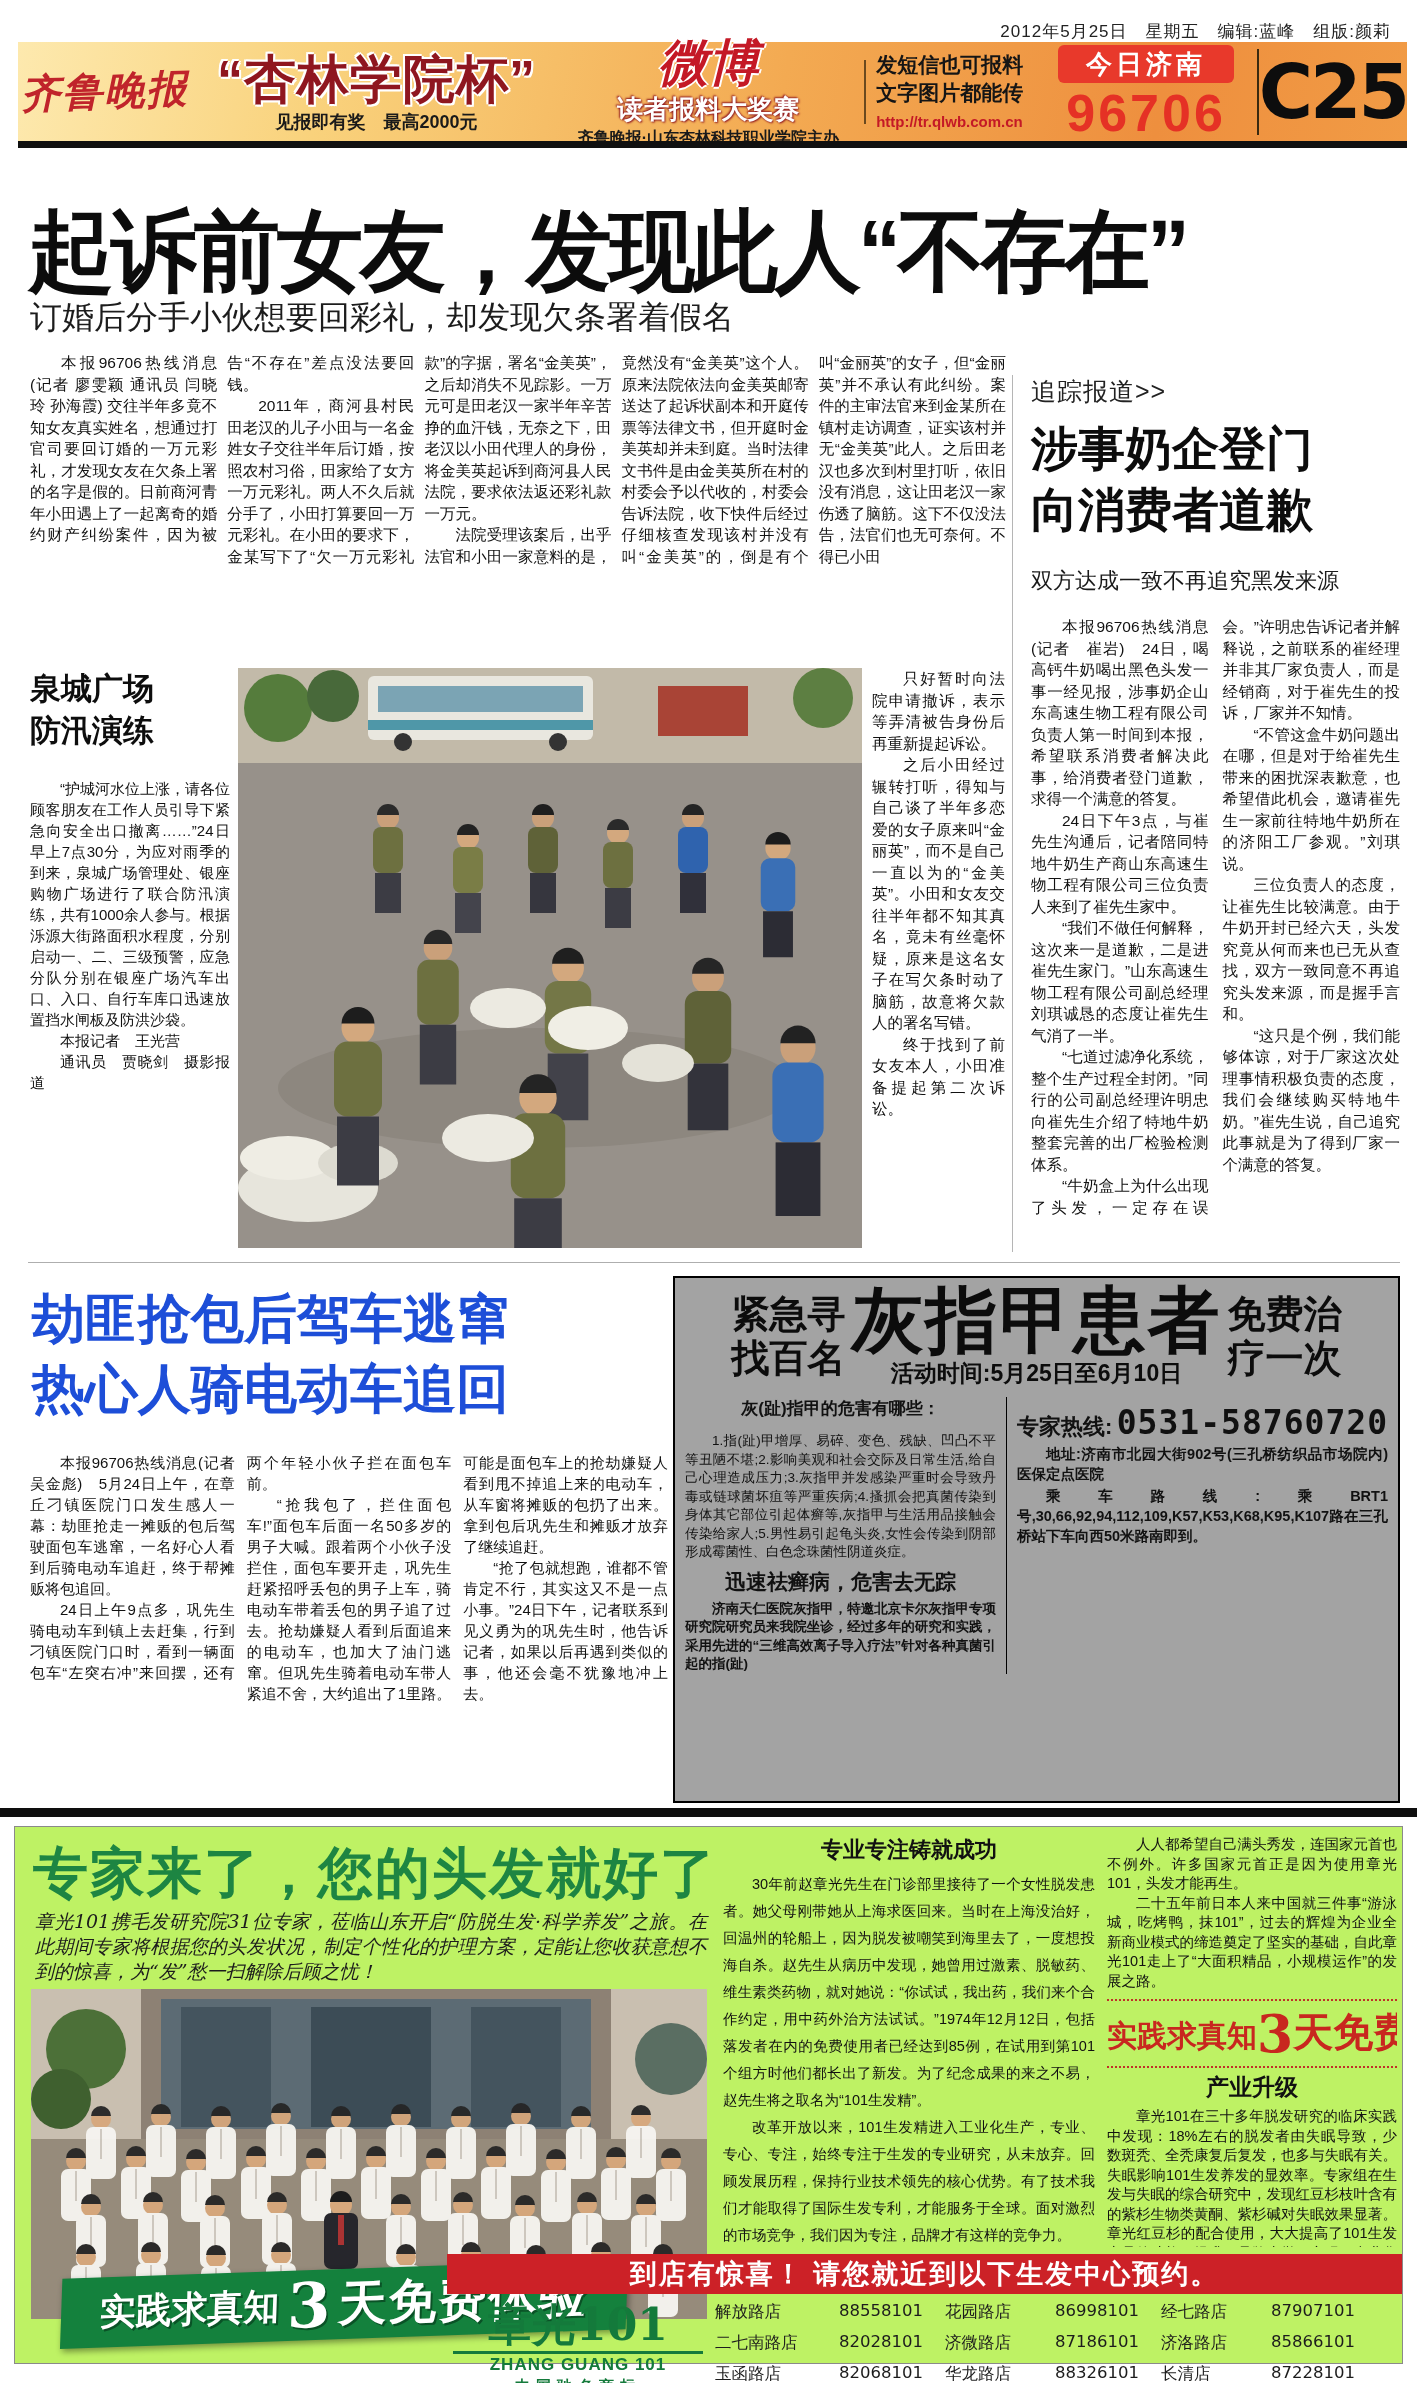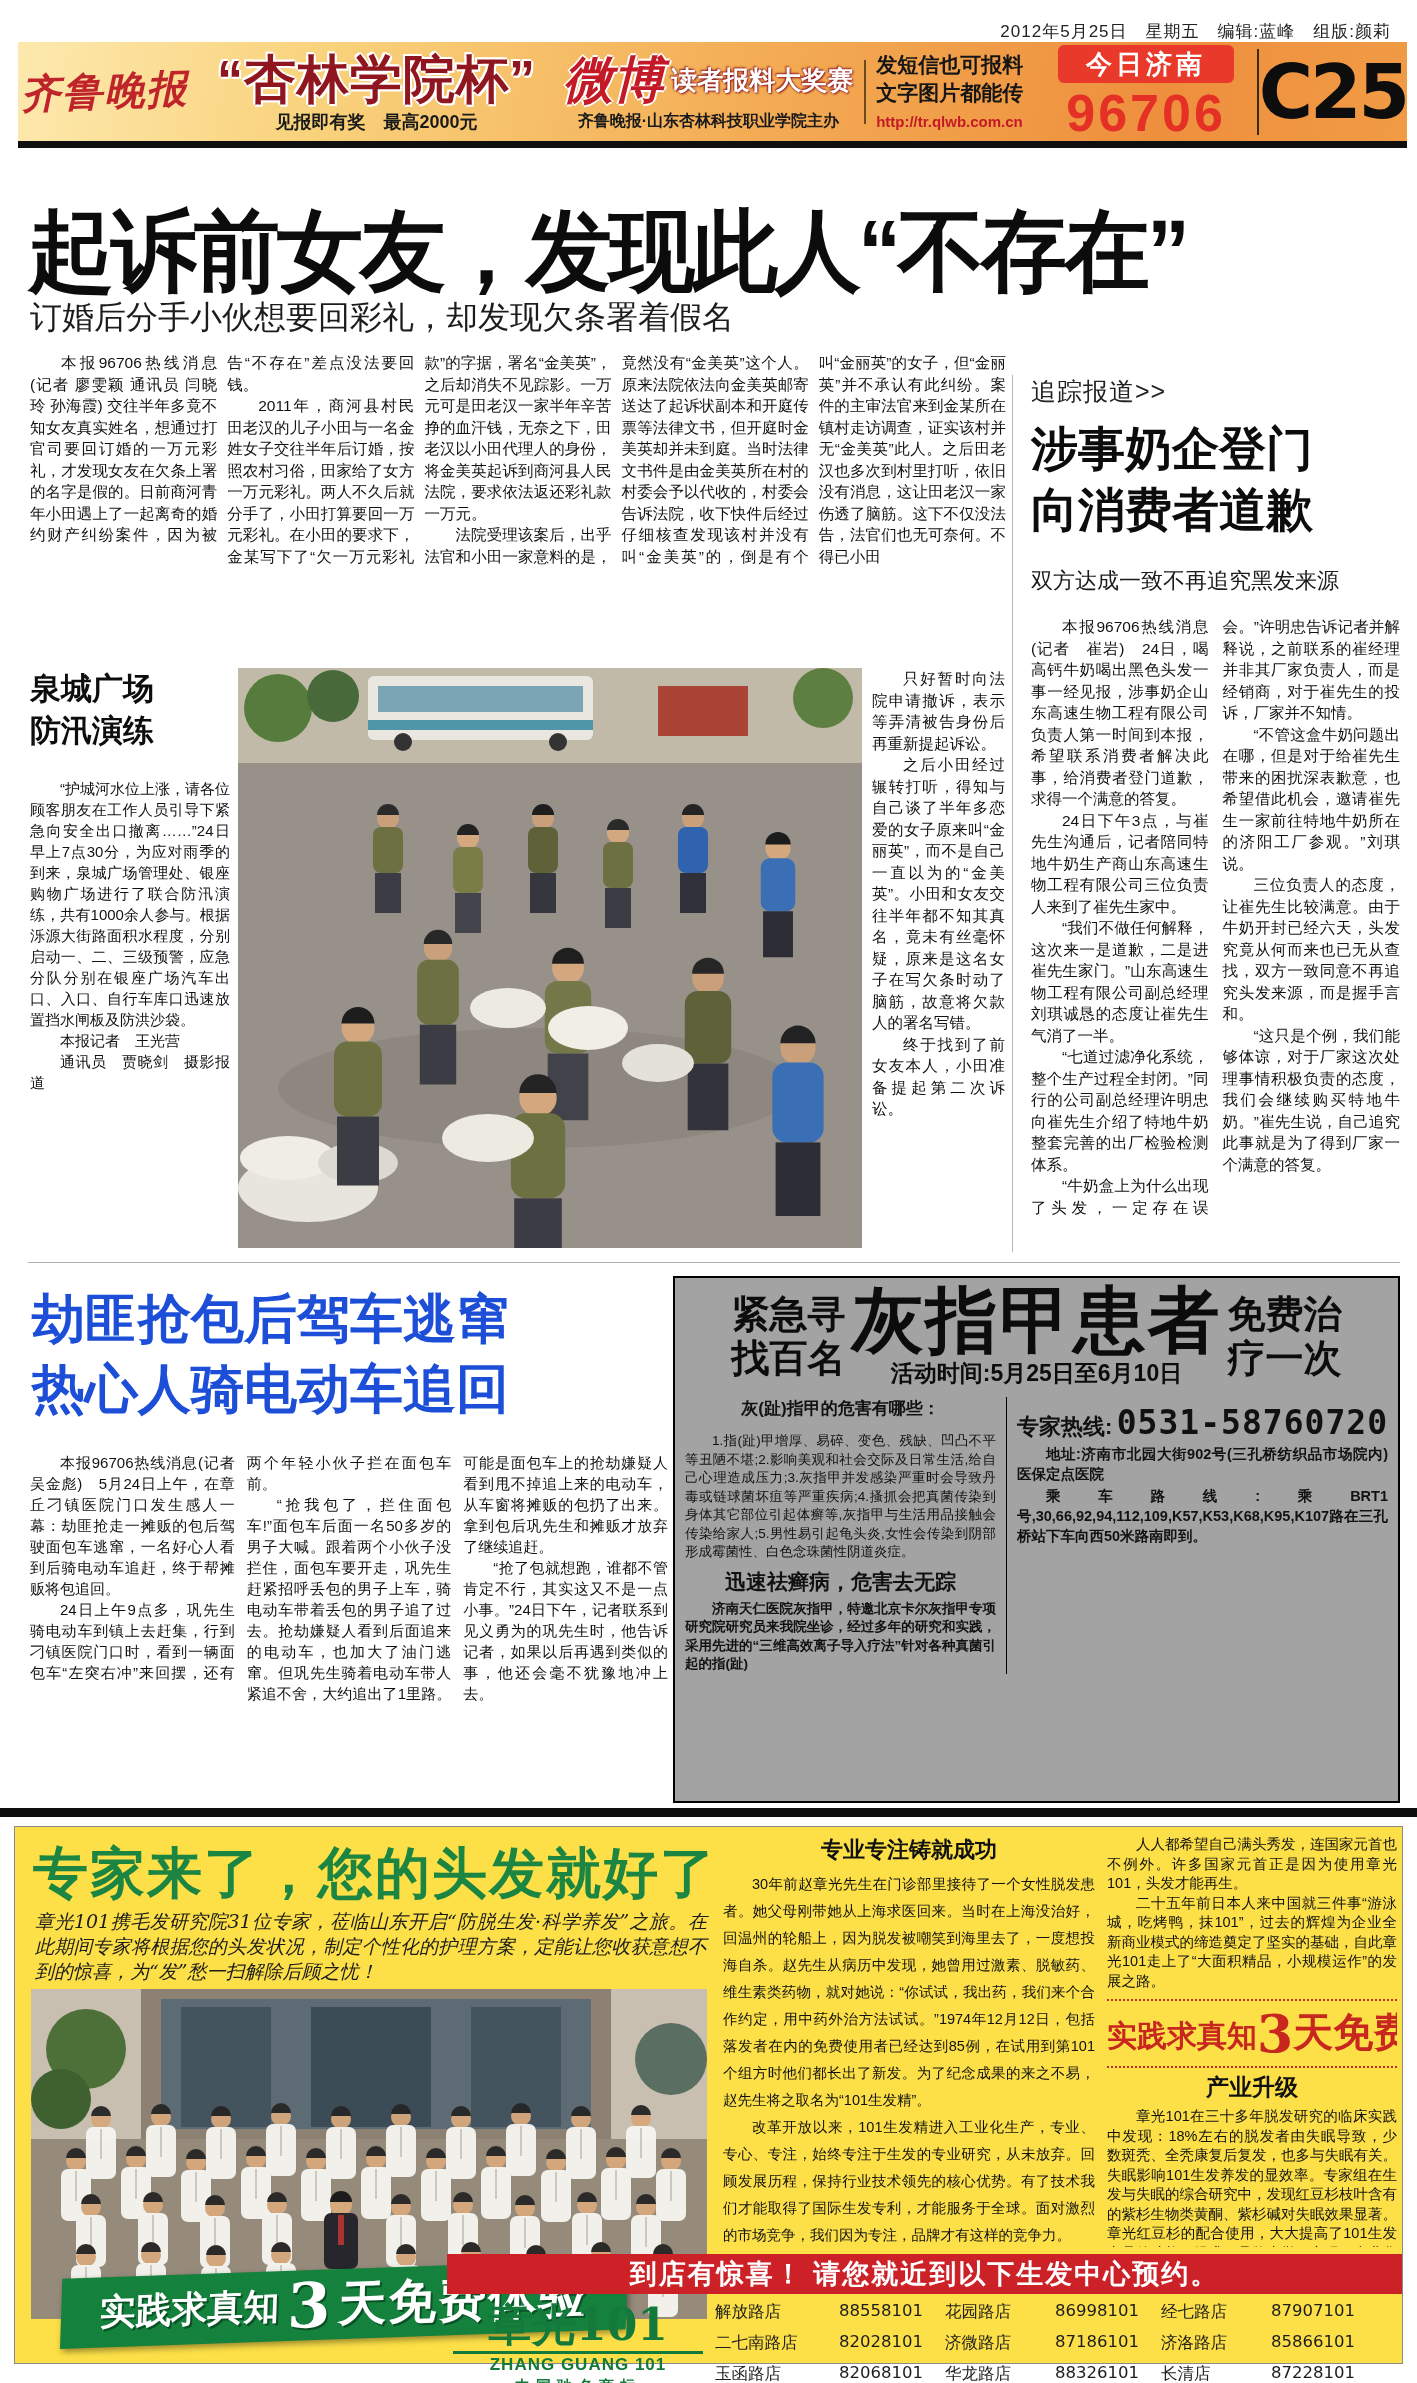--- a/index.html
+++ b/index.html
@@ -11,21 +11,21 @@
   .masthead{top:42px;left:18px;width:1389px;height:99px;
     background:linear-gradient(100deg,#fde9ae 0%,#f9d27c 22%,#f3aa52 55%,#ee8f3e 82%,#f19b45 100%);
     display:flex;align-items:center;}
   .paper-logo{width:195px;text-align:center;font-family:"DejaVu Serif",serif;font-style:italic;
     font-weight:bold;font-size:40px;color:#c0242b;transform:rotate(-2deg);letter-spacing:2px;}
   .contest{width:420px;text-align:center;line-height:1;}
   .contest-big{font-size:52px;font-weight:900;color:#8f161f;letter-spacing:1px;
     text-shadow:-2px 0 #fff,2px 0 #fff,0 -2px #fff,0 2px #fff,2px 2px #fff,-2px -2px #fff;}
   .contest-sub{font-size:18px;font-weight:bold;color:#1a1a1a;margin-top:8px;}
   .weibo-wrap{width:330px;text-align:center;line-height:1;}
-  .weibo-row{display:flex;align-items:center;justify-content:center;gap:8px;}
+  .weibo-row{display:flex;align-items:center;justify-content:center;gap:8px;flex-direction:column;}
   .weibo{font-size:50px;font-weight:900;font-style:italic;color:#c41926;
     text-shadow:-2px 0 #fff,2px 0 #fff,0 -2px #fff,0 2px #fff;}
   .weibo-sub{font-size:26px;font-weight:900;color:#fff;text-shadow:1px 1px 2px #8f161f,-1px -1px 2px #8f161f;}
   .organizer{font-size:16px;font-weight:bold;color:#1a1a1a;margin-top:8px;}
   .m-divider{width:2px;height:64px;background:#6b4a1f;margin:0 10px;}
   .sms{width:180px;line-height:1.35;}
   .sms-line{font-size:21px;font-weight:900;color:#151515;}
   .sms-url{font-size:15px;color:#c41926;font-weight:bold;margin-top:4px;}
   .hotline{width:250px;text-align:center;line-height:1;}
   .hotline-label{display:inline-block;background:#e8392b;color:#fff;font-size:26px;font-weight:900;
@@ -76,21 +76,21 @@
   .harm-body{font-size:13.5px;line-height:18.5px;text-align:justify;margin-top:12px;}
   .nail-slogan{font-size:21px;font-weight:900;text-align:center;margin:6px 0 4px;}
   .clinic-body{font-size:13.5px;line-height:18.5px;font-weight:bold;text-align:justify;}
   .treat-body{font-size:14px;line-height:19.5px;font-weight:bold;text-align:justify;}
   .hotline-row{margin-top:6px;white-space:nowrap;}
   .hot-label{font-size:22px;font-weight:900;}
   .hot-num{font-size:33px;font-weight:900;letter-spacing:1px;font-family:"DejaVu Sans Mono",monospace;}
   .nail-addr,.nail-bus{font-size:14.5px;line-height:20px;font-weight:bold;text-align:justify;margin-top:2px;}
   .heavy-rule{top:1808px;left:0;width:1417px;height:9px;background:#0e0e0e;}
   
-  .hair-ad{top:1826px;left:14px;width:1389px;height:538px;border:1px solid #8a8a8a;box-sizing:border-box;background:#fde047;}
+  .hair-ad{top:1826px;left:14px;width:1389px;height:538px;border:1px solid #8a8a8a;box-sizing:border-box;background:#bef264;}
   .hair-headline{position:absolute;left:18px;top:10px;font-size:55px;font-weight:900;color:#1d8542;letter-spacing:2px;white-space:nowrap;}
   .hair-intro{position:absolute;left:20px;top:82px;width:672px;font-size:19px;line-height:25px;
     font-family:"DejaVu Serif",serif;font-style:italic;color:#1c1c1c;text-align:justify;}
   .photo2{position:absolute;left:16px;top:162px;width:676px;height:330px;background:#b9ab99;overflow:hidden;}
   .hair-banner{position:absolute;left:46px;top:442px;width:566px;height:70px;background:#14813d;
     transform:rotate(-2deg) skewX(-4deg);display:flex;align-items:center;justify-content:center;gap:8px;
     box-shadow:2px 3px 6px rgba(0,0,0,.4);}
   .hb-small{font-size:36px;font-weight:900;color:#fff;text-shadow:2px 2px 0 #0a5226;}
   .hb-big{font-size:62px;font-weight:900;color:#fff;font-family:"DejaVu Serif",serif;text-shadow:2px 2px 0 #0a5226;}
   .hb-mid{font-size:48px;font-weight:900;color:#fff;text-shadow:2px 2px 0 #0a5226;letter-spacing:2px;}

